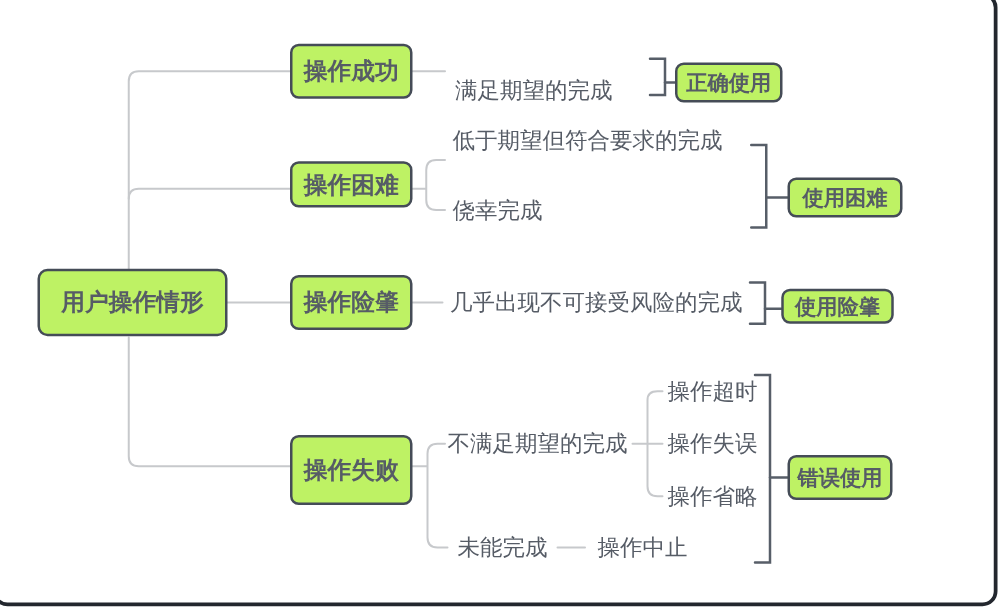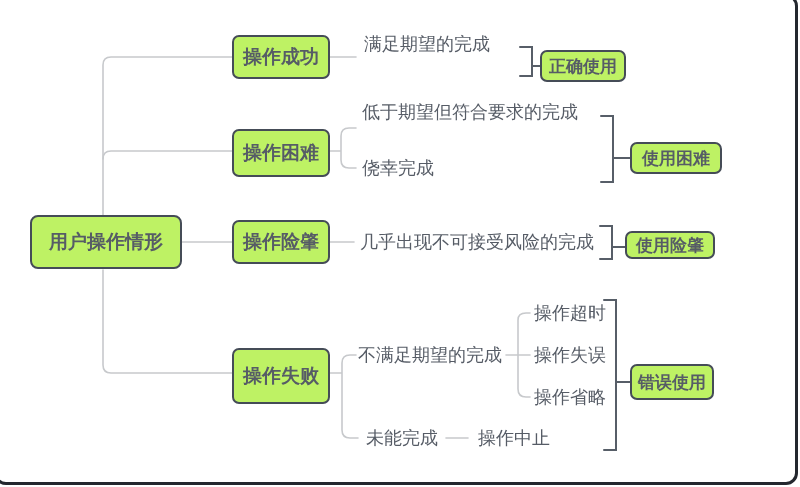--- a/index.html
+++ b/index.html
@@ -48,31 +48,31 @@
     </g>
   </svg>
 
   <div class="node root" style="left:30px;top:215px;width:152px;height:54px">
     <span>用户操作情形</span>
   </div>
 
   <div class="node lvl2" style="left:232px;top:35px;width:98px;height:44px">
     <span>操作成功</span>
   </div>
-  <div class="node lvl2" style="left:232px;top:129px;width:98px;height:48px">
+  <div class="node lvl2" style="left:232px;top:129px;width:98px;height:37px">
     <span>操作困难</span>
   </div>
   <div class="node lvl2" style="left:232px;top:220px;width:98px;height:44px">
     <span>操作险肇</span>
   </div>
   <div class="node lvl2" style="left:232px;top:348px;width:98px;height:56px">
     <span>操作失败</span>
   </div>
 
-  <div class="leaf" style="left:364px;top:44px">满足期望的完成</div>
+  <div class="leaf" style="left:364px;top:72px">满足期望的完成</div>
   <div class="leaf" style="left:362px;top:112px">低于期望但符合要求的完成</div>
   <div class="leaf" style="left:362px;top:168px">侥幸完成</div>
   <div class="leaf" style="left:360px;top:242px">几乎出现不可接受风险的完成</div>
   <div class="leaf" style="left:358px;top:355px">不满足期望的完成</div>
   <div class="leaf" style="left:534px;top:313px">操作超时</div>
   <div class="leaf" style="left:534px;top:355px">操作失误</div>
   <div class="leaf" style="left:534px;top:397px">操作省略</div>
   <div class="leaf" style="left:366px;top:438px">未能完成</div>
   <div class="leaf" style="left:478px;top:438px">操作中止</div>
 

